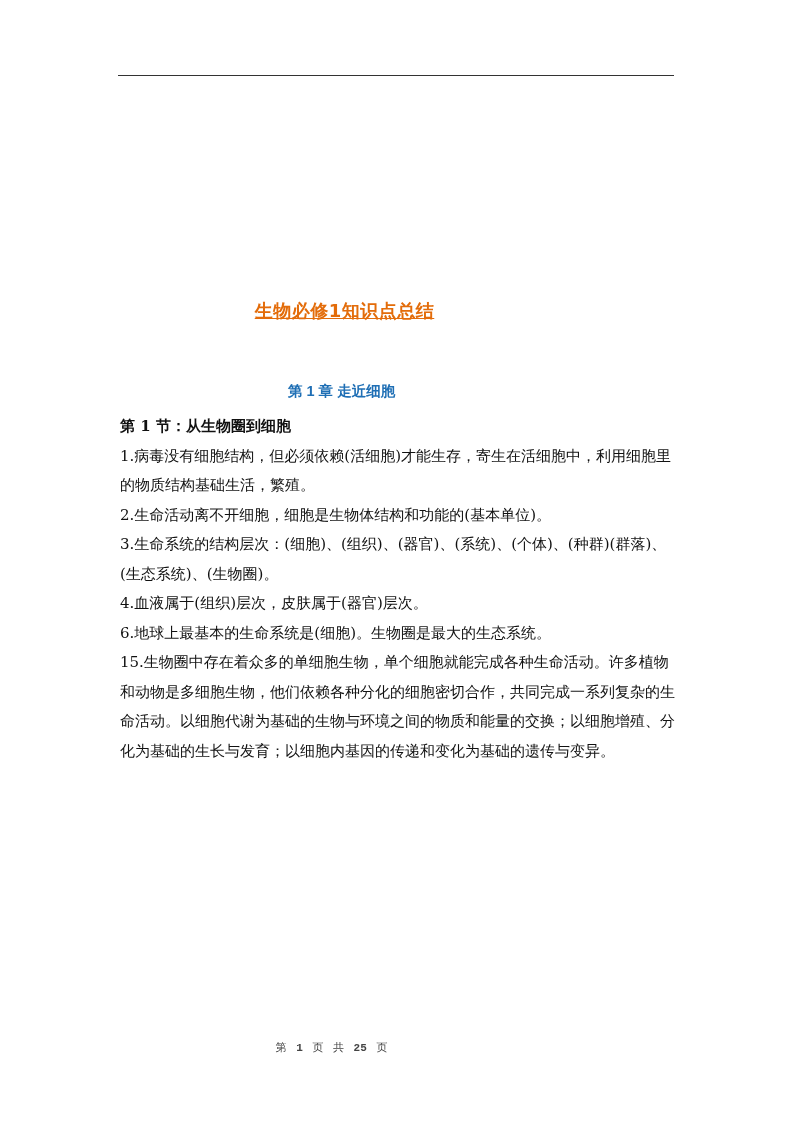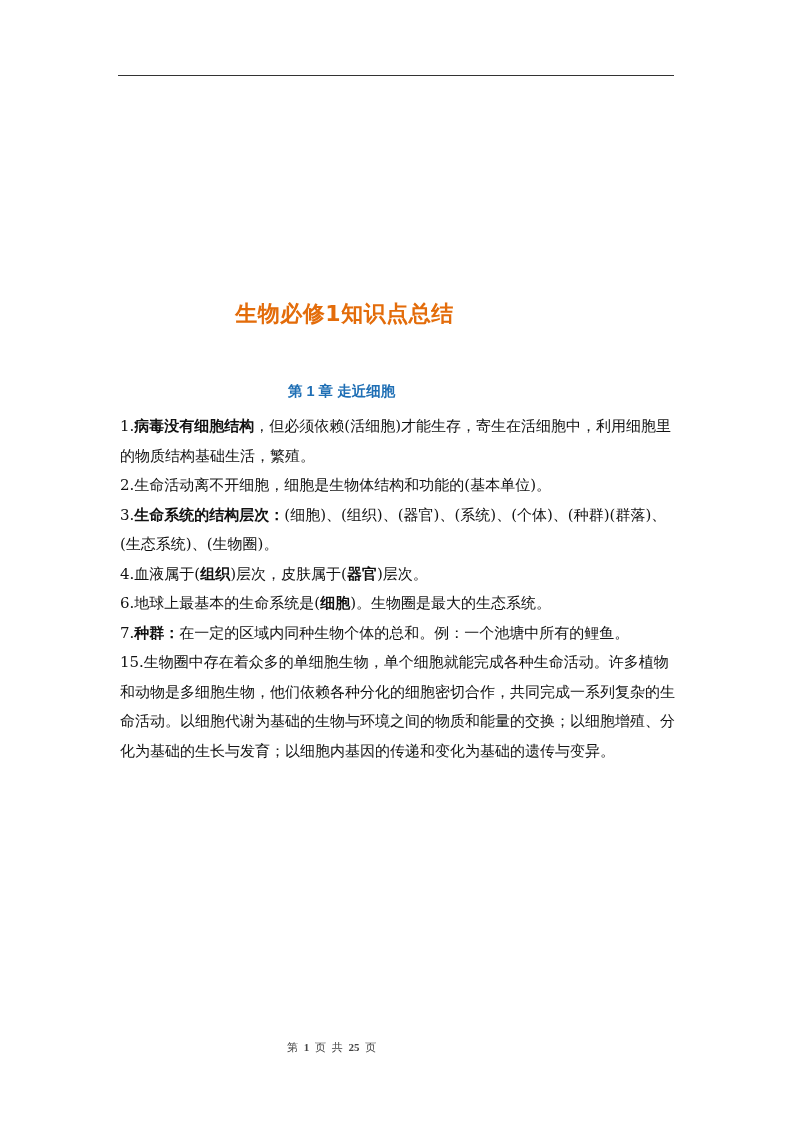--- a/index.html
+++ b/index.html
@@ -2,56 +2,56 @@
 <html><head>
 <meta charset="utf-8">
 <style>
   html, body { margin: 0; padding: 0; background: #ffffff; }
   body { width: 793px; height: 1122px; position: relative; overflow: hidden;
          font-family: "DejaVu Serif", "Liberation Serif", serif; color: #111; }
   .header-rule { position: absolute; left: 118px; top: 75px; width: 556px; height: 0;
                  border-top: 1.3px solid #333; }
   .doc-title { position: absolute; left: 0; width: 689px; top: 299px; text-align: center;
                font-family: "DejaVu Sans", "Liberation Sans", sans-serif; font-weight: bold;
-               font-size: 22px; color: #E36C0A; letter-spacing: 0.5px; }
+               font-size: 18px; color: #E36C0A; letter-spacing: 0.5px; text-decoration: underline; }
   .chapter-title { position: absolute; left: 288px; top: 382px;
                    font-family: Liberation Sans, sans-serif; font-weight: bold;
                    font-size: 14.5px; color: #1F6FB5; }
   .body { position: absolute; left: 120px; top: 412px; width: 555px; font-size: 15px; line-height: 29.5px; }
   .body p { margin: 0; }
   .section { font-weight: bold; }
-  b { font-weight: bold; }
+  b { font-weight: normal; }
   .footer { position: absolute; left: 0; width: 663px; top: 1040px; text-align: center;
-            font-family: Liberation Serif, serif; font-size: 11px; color: #444;
+            font-family: Liberation Mono, monospace; font-size: 11px; color: #444;
             word-spacing: 3px; }
   .footer b { font-weight: bold; }
 </style>
 </head>
 <body>
 
 <div class="header-rule"></div>
 
 <div class="doc-title">生物必修1知识点总结</div>
 
 <div class="chapter-title">第 1 章  走近细胞</div>
 
 <div class="body">
+  <p class="section">第 1 节：从生物圈到细胞</p>
 
   <p><span>1.</span><b>病毒没有细胞结构</b><span>，但必须依赖(活细胞)才能生存，寄生在活细胞中，利用细胞里的物质结构基础生活，繁殖。</span></p>
 
   <p>2.生命活动离不开细胞，细胞是生物体结构和功能的(基本单位)。</p>
 
   <p><span>3.</span><b>生命系统的结构层次：</b><span>(细胞)、(组织)、(器官)、(系统)、(个体)、(种群)(群落)、(生态系统)、(生物圈)。</span></p>
 
   <p><span>4.血液属于(</span><b>组织</b><span>)层次，皮肤属于(</span><b>器官</b><span>)层次。</span></p>
 
 
   <p><span>6.地球上最基本的生命系统是(</span><b>细胞</b><span>)。生物圈是最大的生态系统。</span></p>
 
-  <p><span>7.</span><b>种群：</b><span>在一定的区域内同种生物个体的总和。例：一个池塘中所有的鲤鱼。</span></p>
 
 
 
   <p>15.生物圈中存在着众多的单细胞生物，单个细胞就能完成各种生命活动。许多植物和动物是多细胞生物，他们依赖各种分化的细胞密切合作，共同完成一系列复杂的生命活动。以细胞代谢为基础的生物与环境之间的物质和能量的交换；以细胞增殖、分化为基础的生长与发育；以细胞内基因的传递和变化为基础的遗传与变异。</p>
 
 </div>
 
 <div class="footer">
   <span>第</span>
   <b>1</b>

